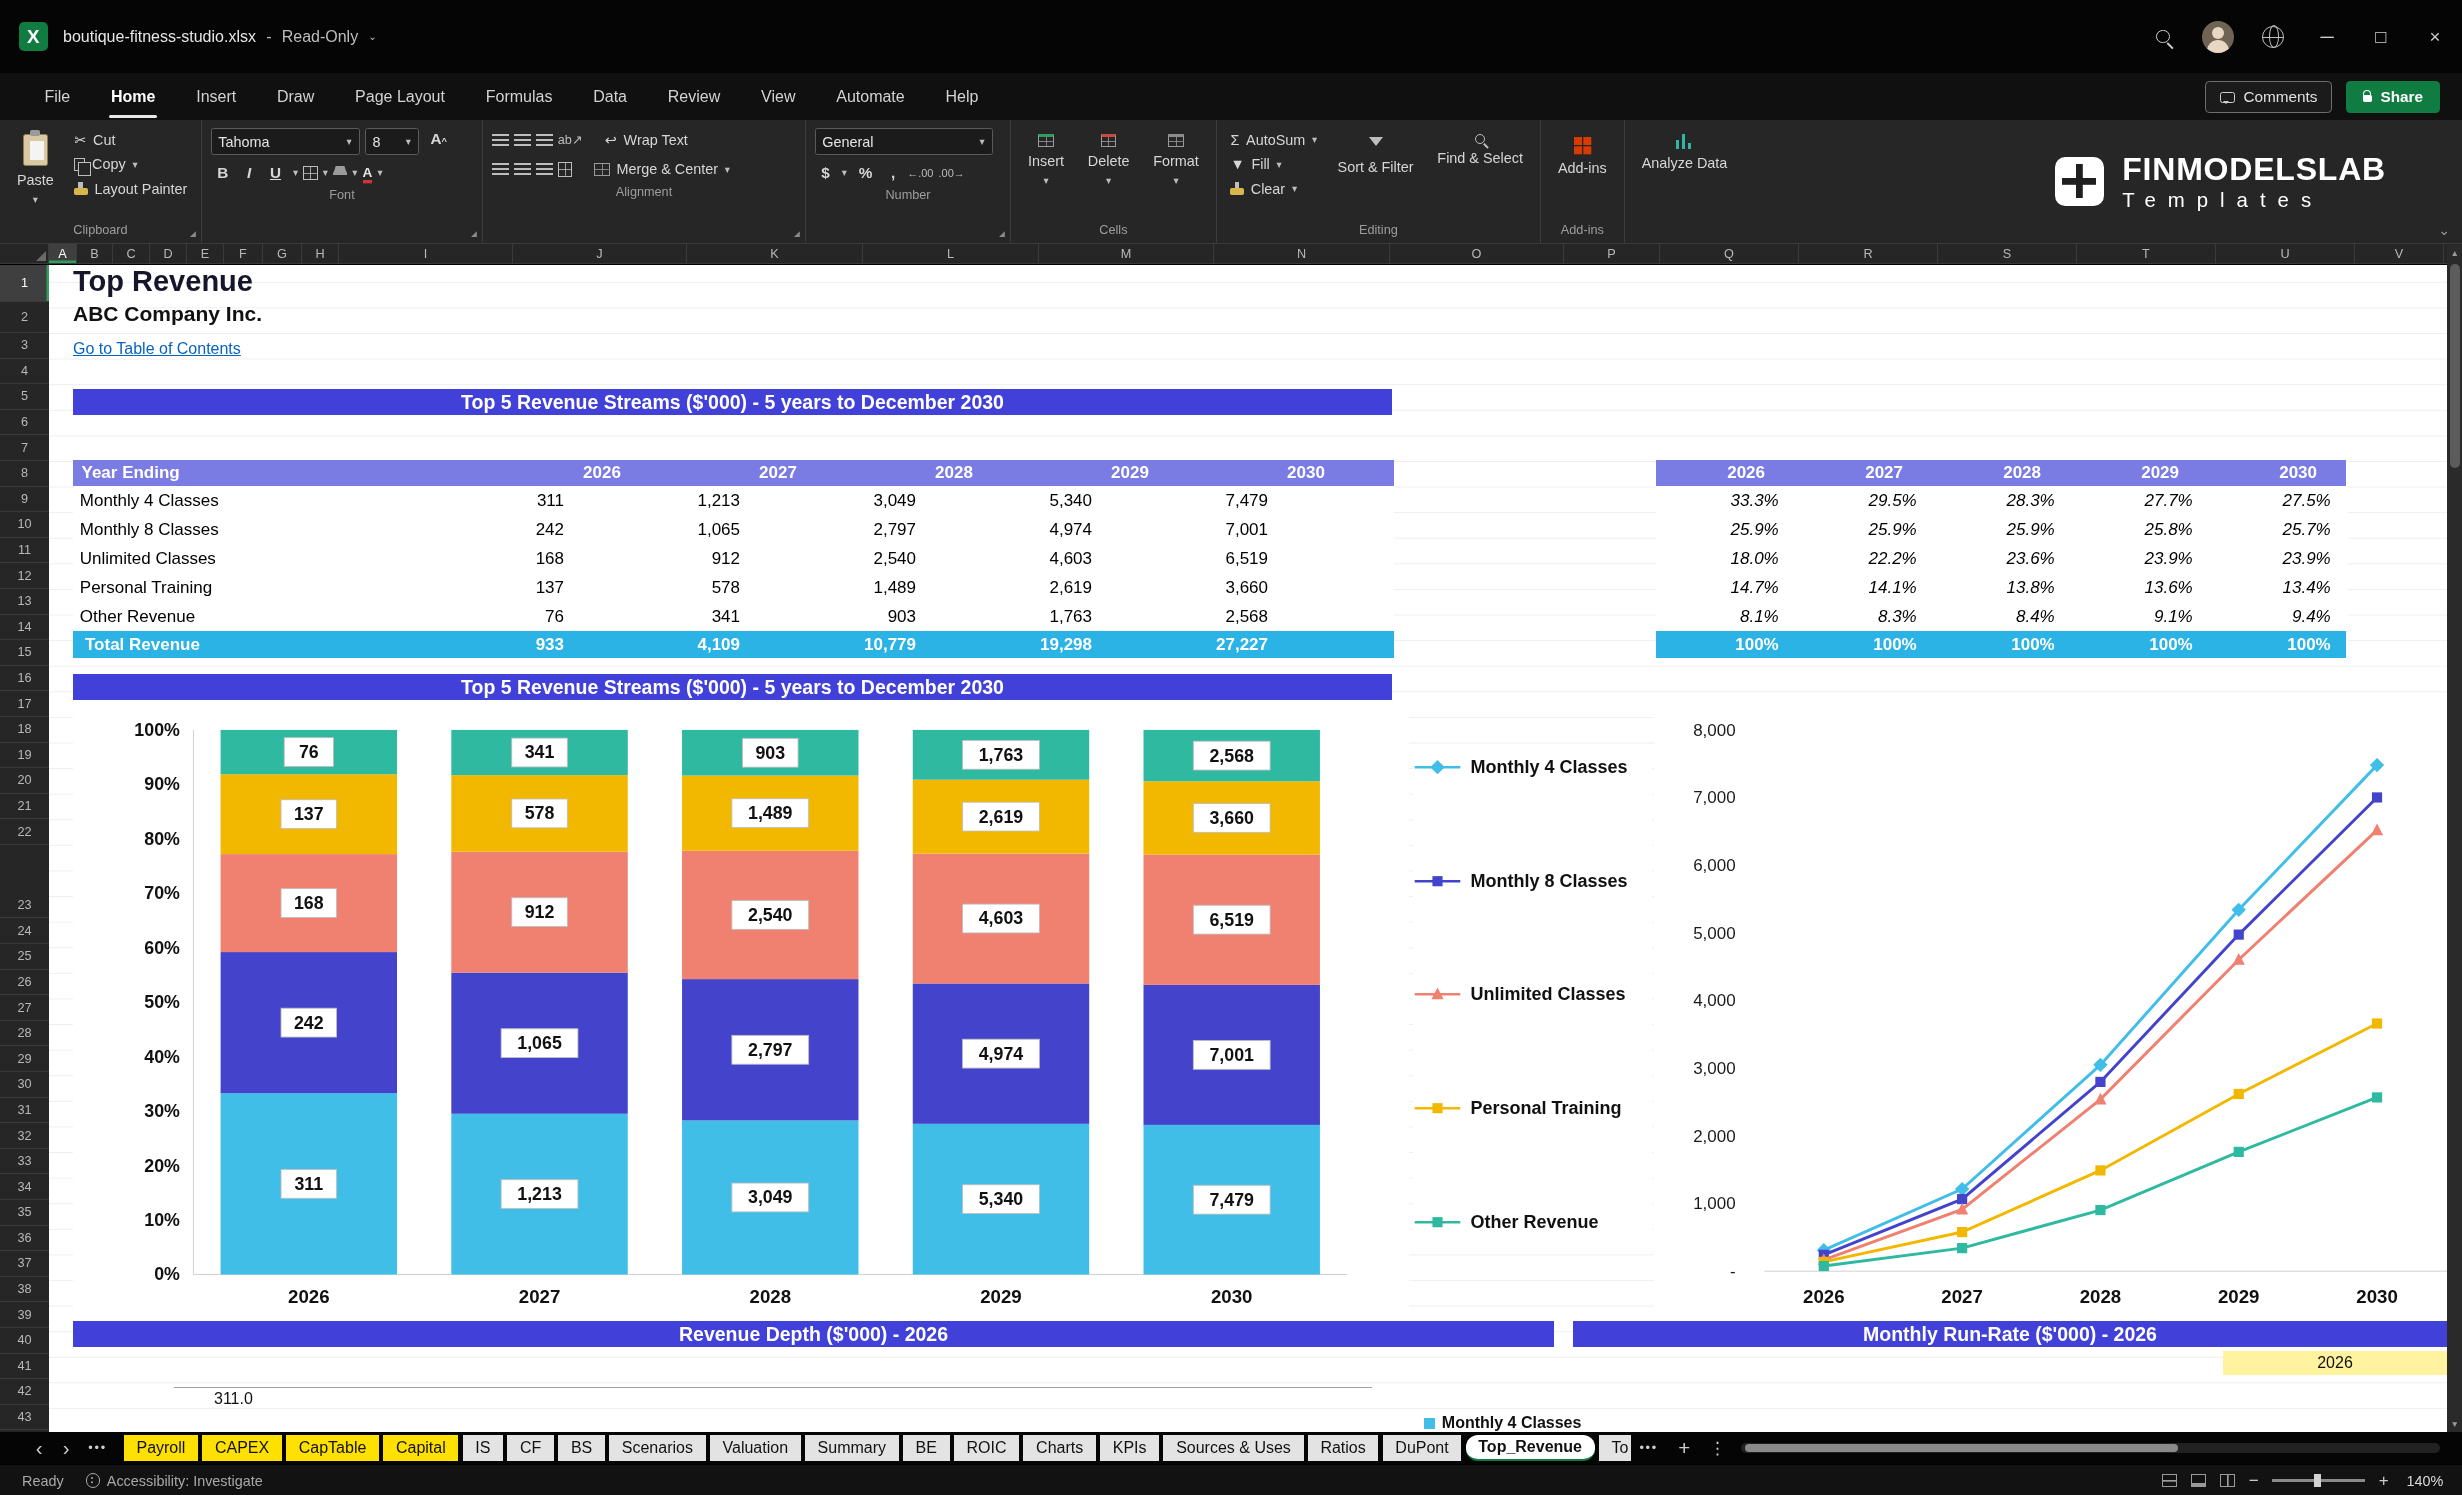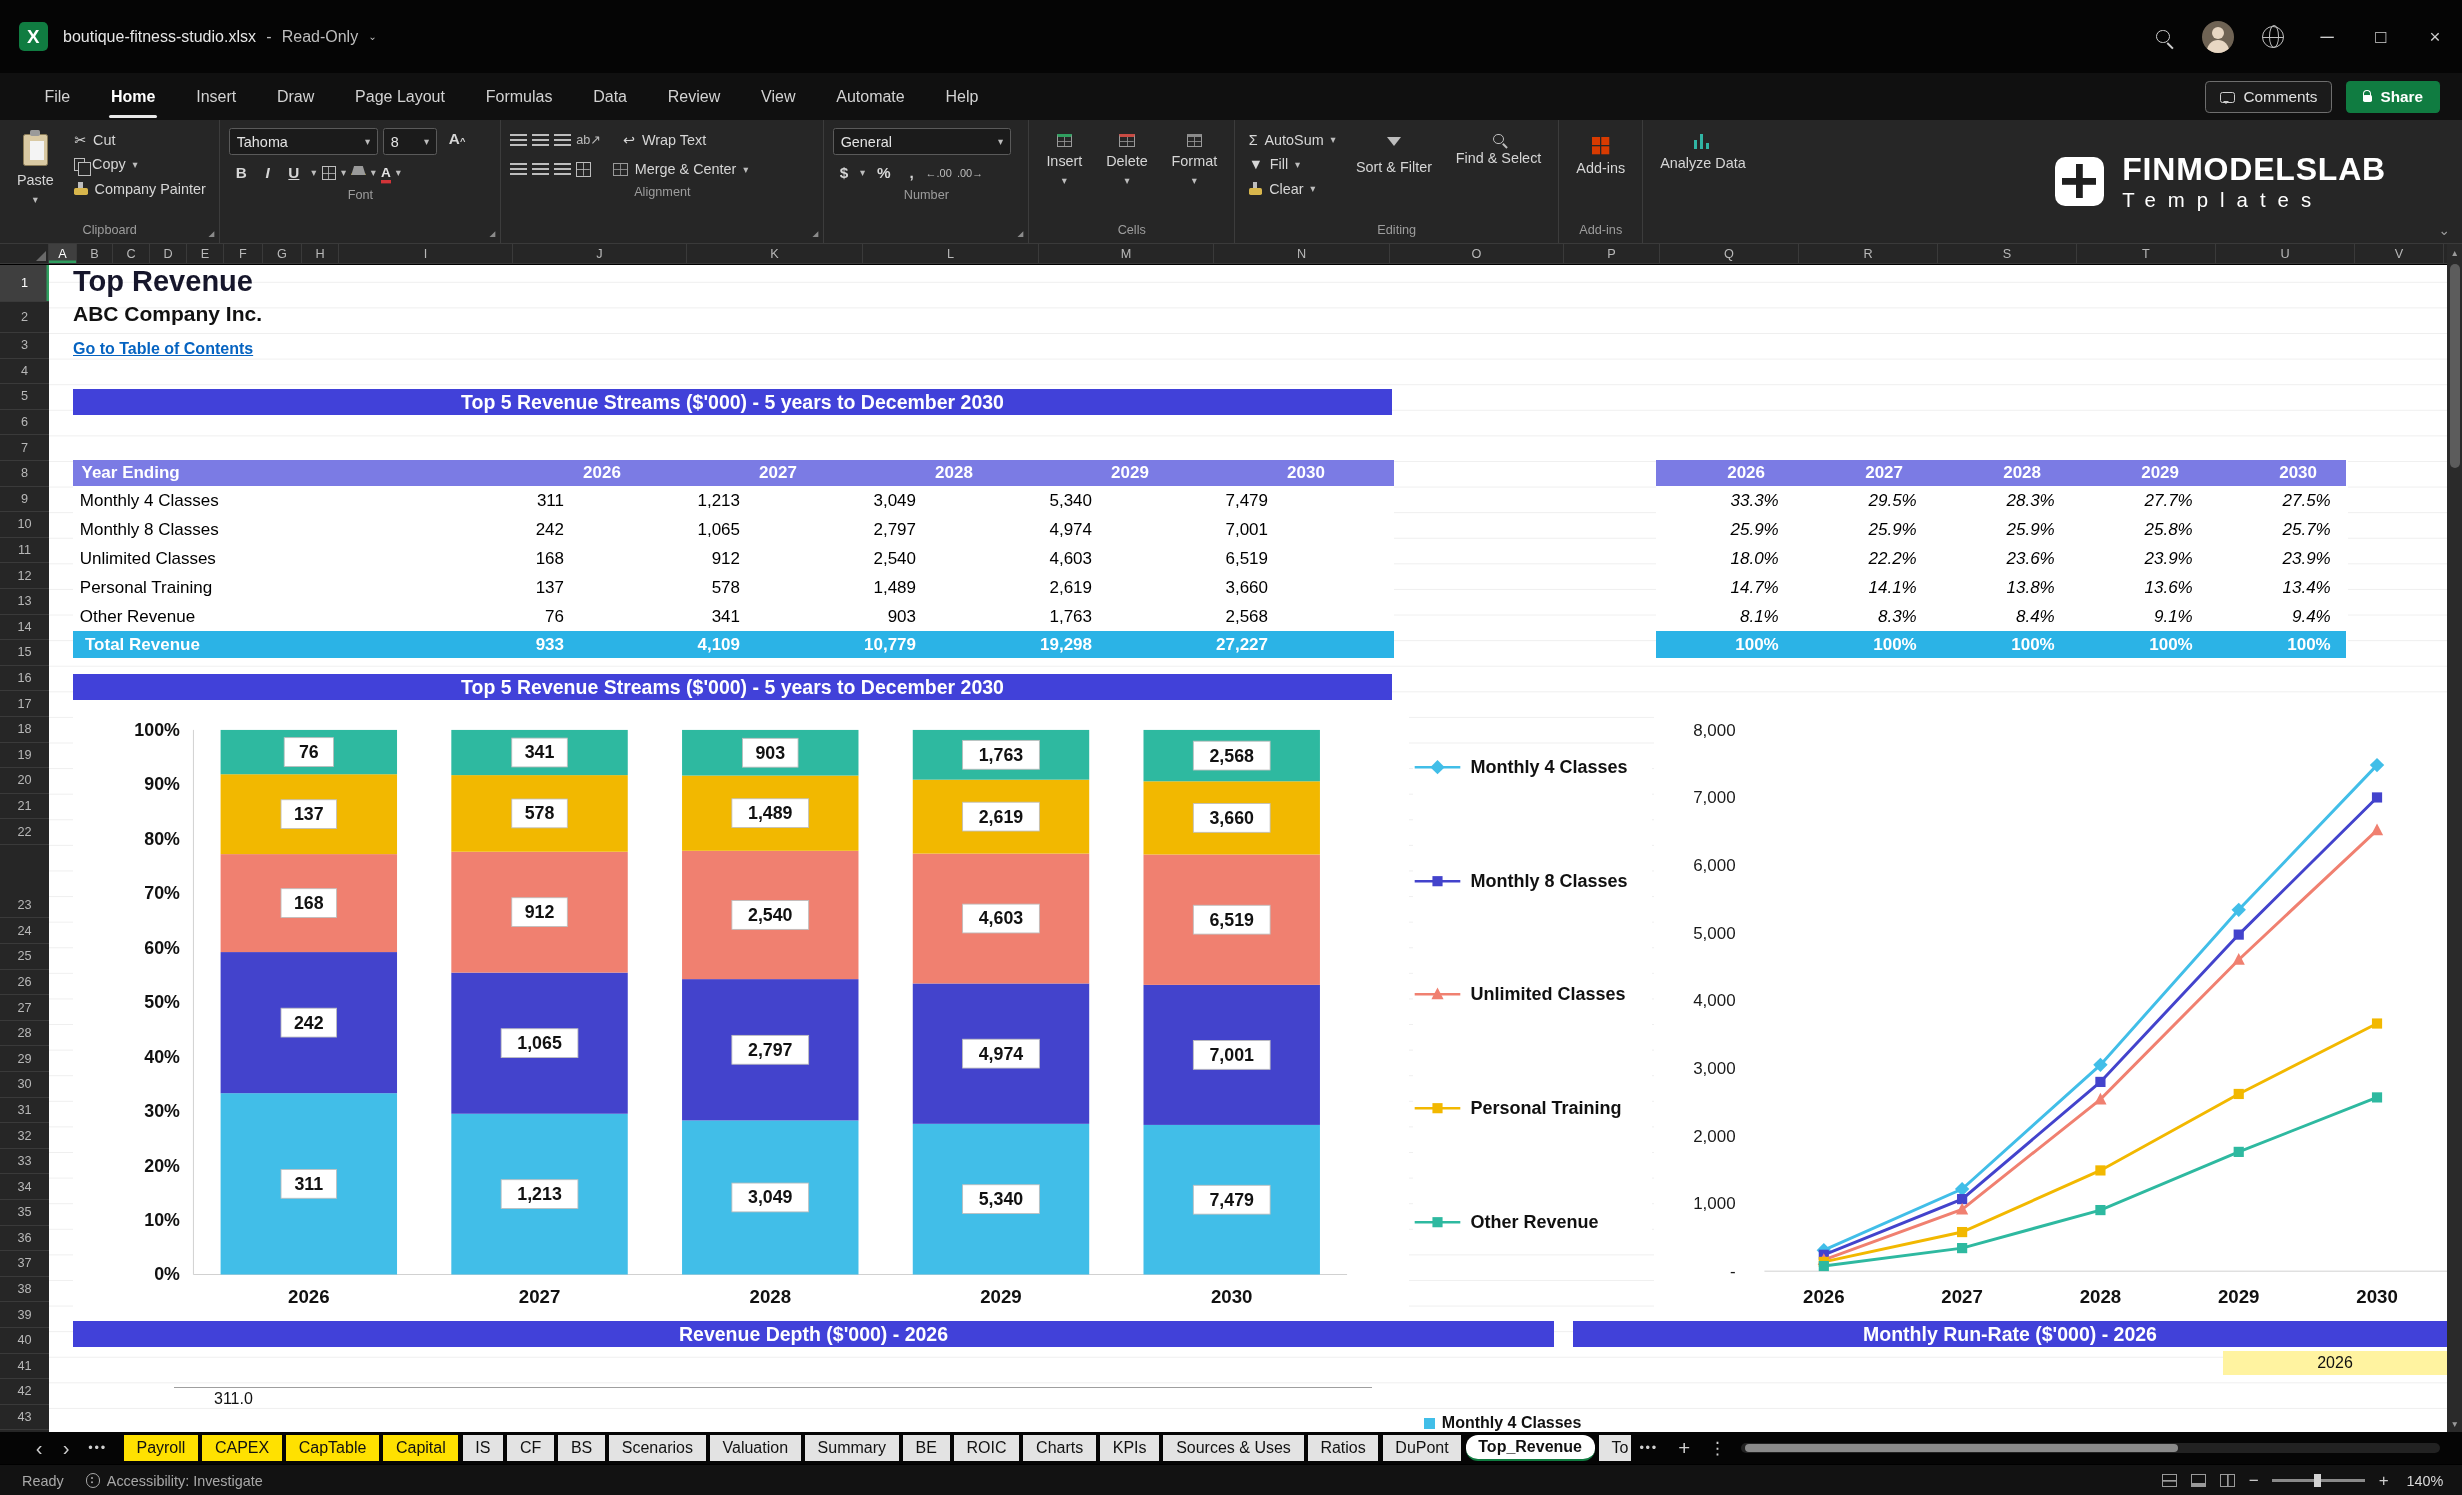--- a/index.html
+++ b/index.html
@@ -90,21 +90,21 @@
   #corner::after{content:"";position:absolute;right:2.5px;bottom:2.5px;border-left:10.2px solid transparent;border-bottom:10.2px solid #6a6a6a;}
   #rowgutter{left:0;top:265px;width:49px;height:1168px;background:#262626;overflow:hidden;}
   .rownum{display:flex;align-items:center;justify-content:center;color:#b8b8b8;font-size:12.7px;border-bottom:0.8px solid #3a3a3a;}
   .rownum.sel{background:#3f3f3f;color:#fff;box-shadow:inset -2.5px 0 0 #2f9e5f;}
 
   
   #sheet{left:49px;top:265px;width:2398px;height:1168px;background:#fff;overflow:hidden;
          background-image:linear-gradient(#efefef 0.8px,transparent 0.8px);background-size:100% 25.6px;background-position:0 68px;}
   .sh-title{position:absolute;left:24px;top:0px;font-size:29px;font-weight:bold;color:#16162b;}
   .sh-company{position:absolute;left:24px;top:37px;font-size:21px;font-weight:bold;color:#111;}
-  .sh-link{position:absolute;left:24px;top:75px;font-size:16px;font-weight:bold;color:var(--link);text-decoration:underline;cursor:pointer;}
+  .sh-link{position:absolute;left:24px;top:75px;font-size:16px;font-weight:normal;color:var(--link);text-decoration:underline;cursor:pointer;}
   .banner{position:absolute;background:var(--banner);color:#fff;font-weight:bold;font-size:19.5px;display:flex;align-items:center;justify-content:center;}
   .b1{left:24px;top:124px;width:1319px;height:26px;}
   .b2{left:24px;top:409px;width:1319px;height:26px;}
   .b3{left:24px;top:1056px;width:1481px;height:26px;}
   .b4{left:1524px;top:1056px;width:874px;height:26px;}
   #main-table{position:absolute;left:24px;top:195px;width:1319px;display:grid;grid-template-columns:441px repeat(5,176px);background:#fff;}
   #pct-table{position:absolute;left:1607px;top:195px;width:692px;display:grid;grid-template-columns:repeat(5,138px);background:#fff;}
   .tcell{font-size:17px;color:#000;display:flex;align-items:center;height:29px;background:#fff;}
   .tcell.hd{background:var(--hdr);color:#fff;font-weight:bold;height:26px;}
   .tcell.hd.lab{justify-content:flex-start;padding-left:8.5px;}
@@ -235,21 +235,21 @@
               <span>✂</span>
               <span>Cut</span>
             </div>
           <div class="smallbtn">
               <span class="icn-copy"></span>
               <span>Copy</span>
               <span class="caret">▾</span>
             </div>
           <div class="smallbtn">
               <span class="icn-brush"></span>
-              <span>Company Painter</span>
+              <span>Layout Painter</span>
             </div>
         </div>
       </div>
       <div class="rg-label">
           <span>Clipboard</span>
         </div>
       <span class="launcher">◢</span>
     </div>
 
     <div class="rgroup">

